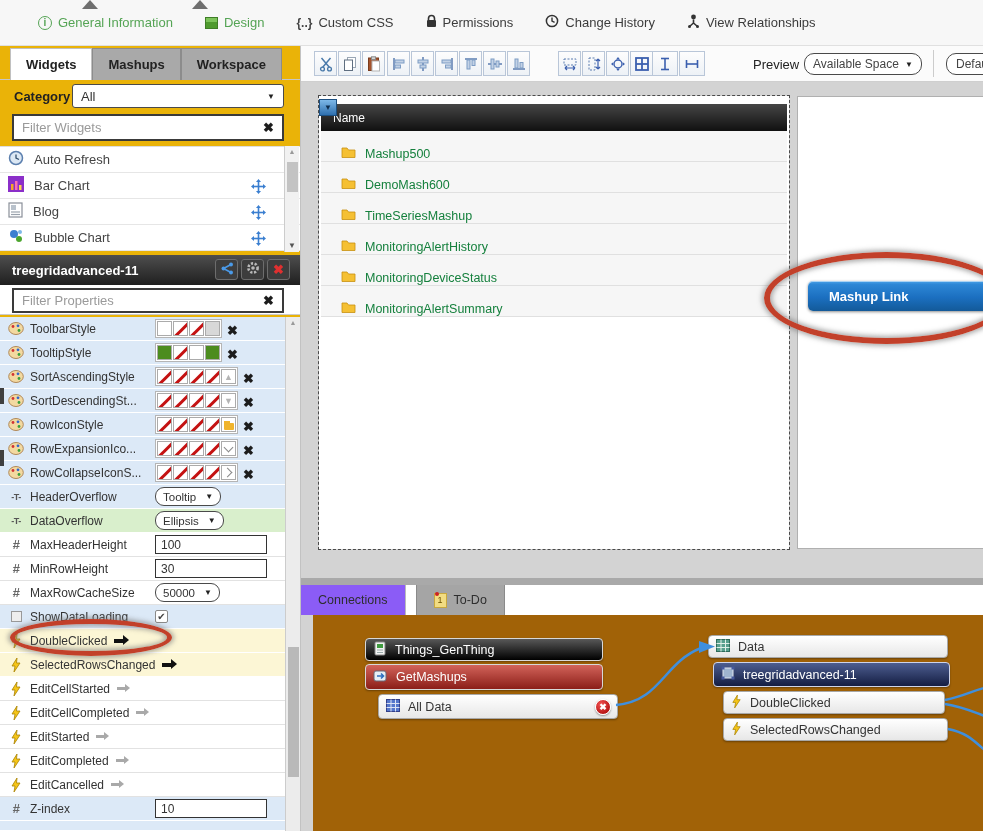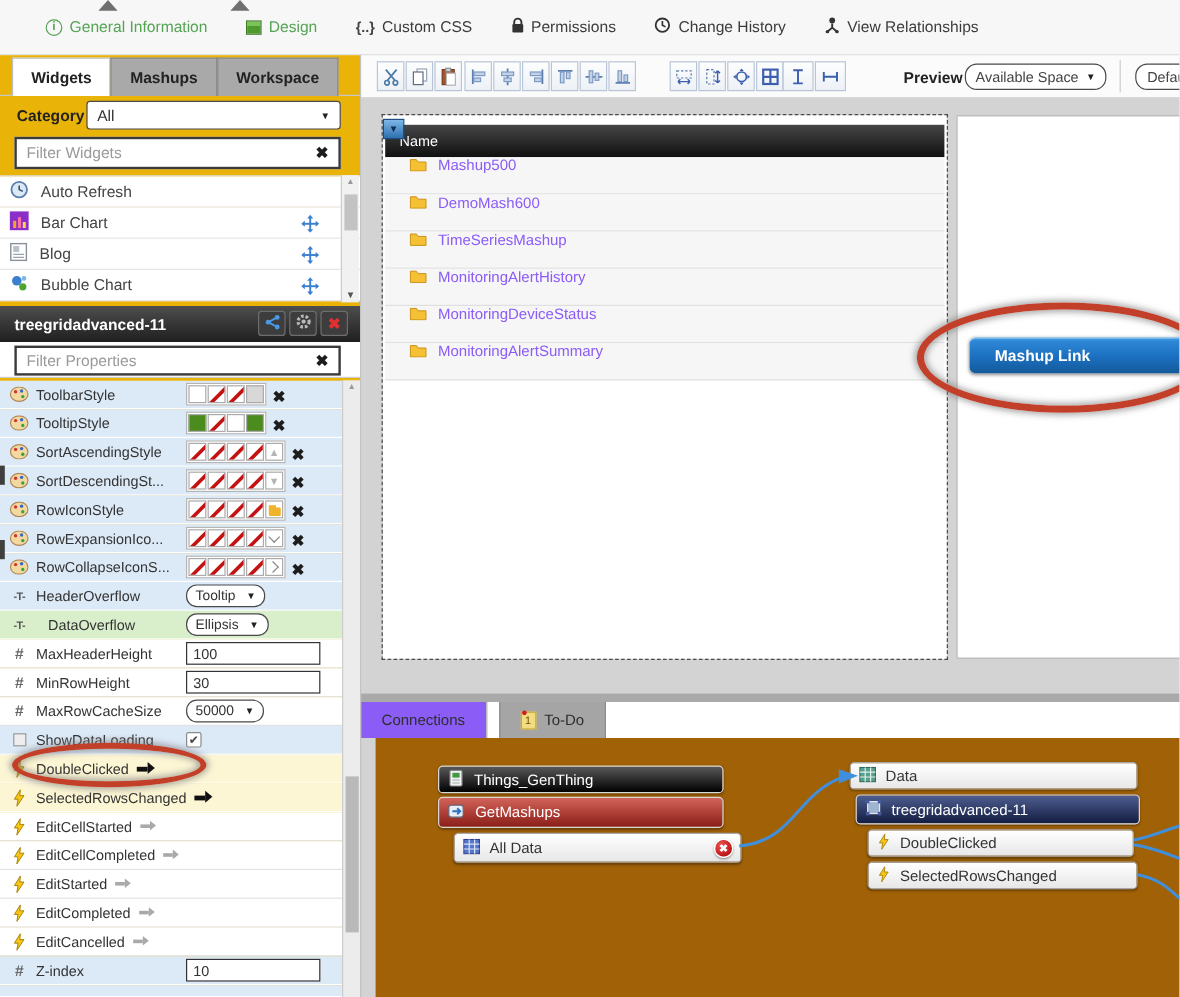--- a/index.html
+++ b/index.html
@@ -61,21 +61,21 @@
   .pbtn .x-red { color:#e03030; font-size:13px; font-weight:bold; }
   .fp-wrap { position:absolute; left:0; top:239px; width:300px; height:30px; background:#fff; border-bottom:1px solid #ccc; }
   .fi-props { top:242px; height:25px; }
   .cx-props { left:263px; top:247px; }
 
   
   .plist { position:absolute; left:0; top:271px; width:300px; height:514px; overflow:hidden; }
   .prow { height:24px; display:flex; align-items:center; padding-left:6px; position:relative; border-bottom:1px solid #fff; }
   .prow.blue { background:#dce9f7; }
   .prow.yellow { background:#fcf6d5; }
-  .prow.green { background:#d9efcc;gap:10px; }
+  .prow.green { background:#d9efcc; }
   .prow.white { background:#fff; border-bottom:1px solid #e2e2e2; }
   .picon { width:20px; display:flex; justify-content:center; align-items:center; }
   .ic-num { color:#666; font-weight:bold; font-size:13px; font-style:italic; }
   .ic-num::before{ content:"#"; }
   .ic-text { color:#555; font-size:9px; font-weight:bold; letter-spacing:-0.5px; }
   .ic-text::before{ content:"-T-"; }
   .ic-cbx { width:11px; height:11px; border:1px solid #999; background:#eee; }
   .plabel { font-size:12px; color:#333; margin-left:4px; white-space:nowrap; }
   .pval { position:absolute; left:155px; display:flex; align-items:flex-end; }
   .swgroup { display:flex; background:#fff; border:1px solid #b5b5b5; padding:1px; gap:1px; cursor:pointer; }
@@ -112,40 +112,40 @@
   .edge-handle { position:absolute; left:0; width:4px; height:16px; background:#3f3f3f; }
 
   
   .main { position:absolute; left:300px; top:46px; width:683px; height:785px; background:#d3d3d3; border-left:1px solid #c2c2c2; }
   .toolbar { position:absolute; left:0; top:0; width:683px; height:36px; background:#fbfbfb; border-bottom:1px solid #cfcfcf; }
   .tgroup { position:absolute; top:5px; display:flex; gap:1px; }
   .tg1 { left:13px; } .tg2 { left:86px; } .tg3 { left:257px; } .tg4 { left:351px; }
   .tbtn { width:23px; height:25px; border:1px solid #b9c6d8; background:linear-gradient(#fdfdfd,#edf1f6);
           display:flex; align-items:center; justify-content:center; cursor:pointer; }
   .tg4 .tbtn { width:26px; }
-  .tb-preview { position:absolute; left:452px; top:11px; font-weight:bold; font-size:13px; color:#222; }
+  .tb-preview { position:absolute; left:452px; top:11px; font-weight:normal; font-size:13px; color:#222; }
   .tb-select { position:absolute; left:503px; top:7px; width:118px; height:22px; border:1.5px solid #4a4a4a; border-radius:10px;
                background:#fff; display:flex; align-items:center; justify-content:space-between; padding:0 8px;
                font-size:12px; color:#444; cursor:pointer; }
   .tb-div { position:absolute; left:632px; top:4px; width:1px; height:27px; background:#ccc; }
   .tb-default { position:absolute; left:645px; top:7px; width:55px; height:22px; border:1.5px solid #4a4a4a;
                 border-radius:10px; background:#fff; font-size:12px; color:#444; display:flex; align-items:center;
                 padding-left:9px; overflow:hidden; white-space:nowrap; cursor:pointer; }
 
   .workspace { position:absolute; left:0; top:36px; width:683px; height:496px; background:#d3d3d3;text-decoration:underline; }
   .canvas-grid { position:absolute; left:18px; top:14px; width:470px; height:453px; background:#fff; outline:1px dashed #4a4a4a; }
   .grid-btn { position:absolute; left:0; top:3px; width:18px; height:17px; background:linear-gradient(#7db8e8,#2e6fae);
               border:1px solid #1c4f80; display:flex; align-items:center; justify-content:center; z-index:3; cursor:pointer; }
   .grid-btn .car { font-size:8px; color:#0e2d4e; }
   .grid-btn .car::before{ content:"▼"; }
   .grid-header { position:absolute; left:2px; top:8px; width:466px; height:27px; background:linear-gradient(#464646,#101010);
                  color:#fff; font-size:12px; display:flex; align-items:center; padding-left:12px; }
   .grid-rows { position:absolute; left:2px; top:35px; width:466px; }
-  .grow { height:31px; background:#f6f6f6; border-bottom:1px solid #e0e0e0; display:flex; align-items:flex-start;
-          padding-left:20px; gap:9px; font-size:12.5px; color:#8b5cf6; }
+  .grow { height:31px; background:#f6f6f6; border-bottom:1px solid #e0e0e0; display:flex; align-items:flex-end;
+          padding-left:20px; gap:9px; font-size:12.5px; color:#15803d; }
   .canvas-side { position:absolute; left:496px; top:14px; width:190px; height:453px; background:#fff; border:1px solid #b0b0b0; }
   .mashup-btn { position:absolute; left:507px; top:199px; width:180px; height:30px; border-radius:5px 0 0 5px;
                 background:linear-gradient(#4aa2e8 0%, #2d87d5 12%, #1b6fc0 55%, #135a99 100%);
                 box-shadow:inset 0 1px 0 rgba(255,255,255,.55), 0 1px 3px rgba(0,0,0,.45);
                 color:#fff; font-weight:bold; font-size:13px; display:flex; align-items:center; padding-left:21px;
                 z-index:2; cursor:pointer; }
   .ann { border:6px solid #c2402a; border-radius:50%;
          box-shadow:0 0 5px 2px rgba(125,125,125,.65), inset 0 0 5px 2px rgba(125,125,125,.65); z-index:4; }
   .ann1 { position:absolute; left:463px; top:170px; width:245px; height:92px; }
   .ann2 { position:absolute; left:10px; top:619px; width:162px; height:37px; border-width:5px; z-index:10; }

